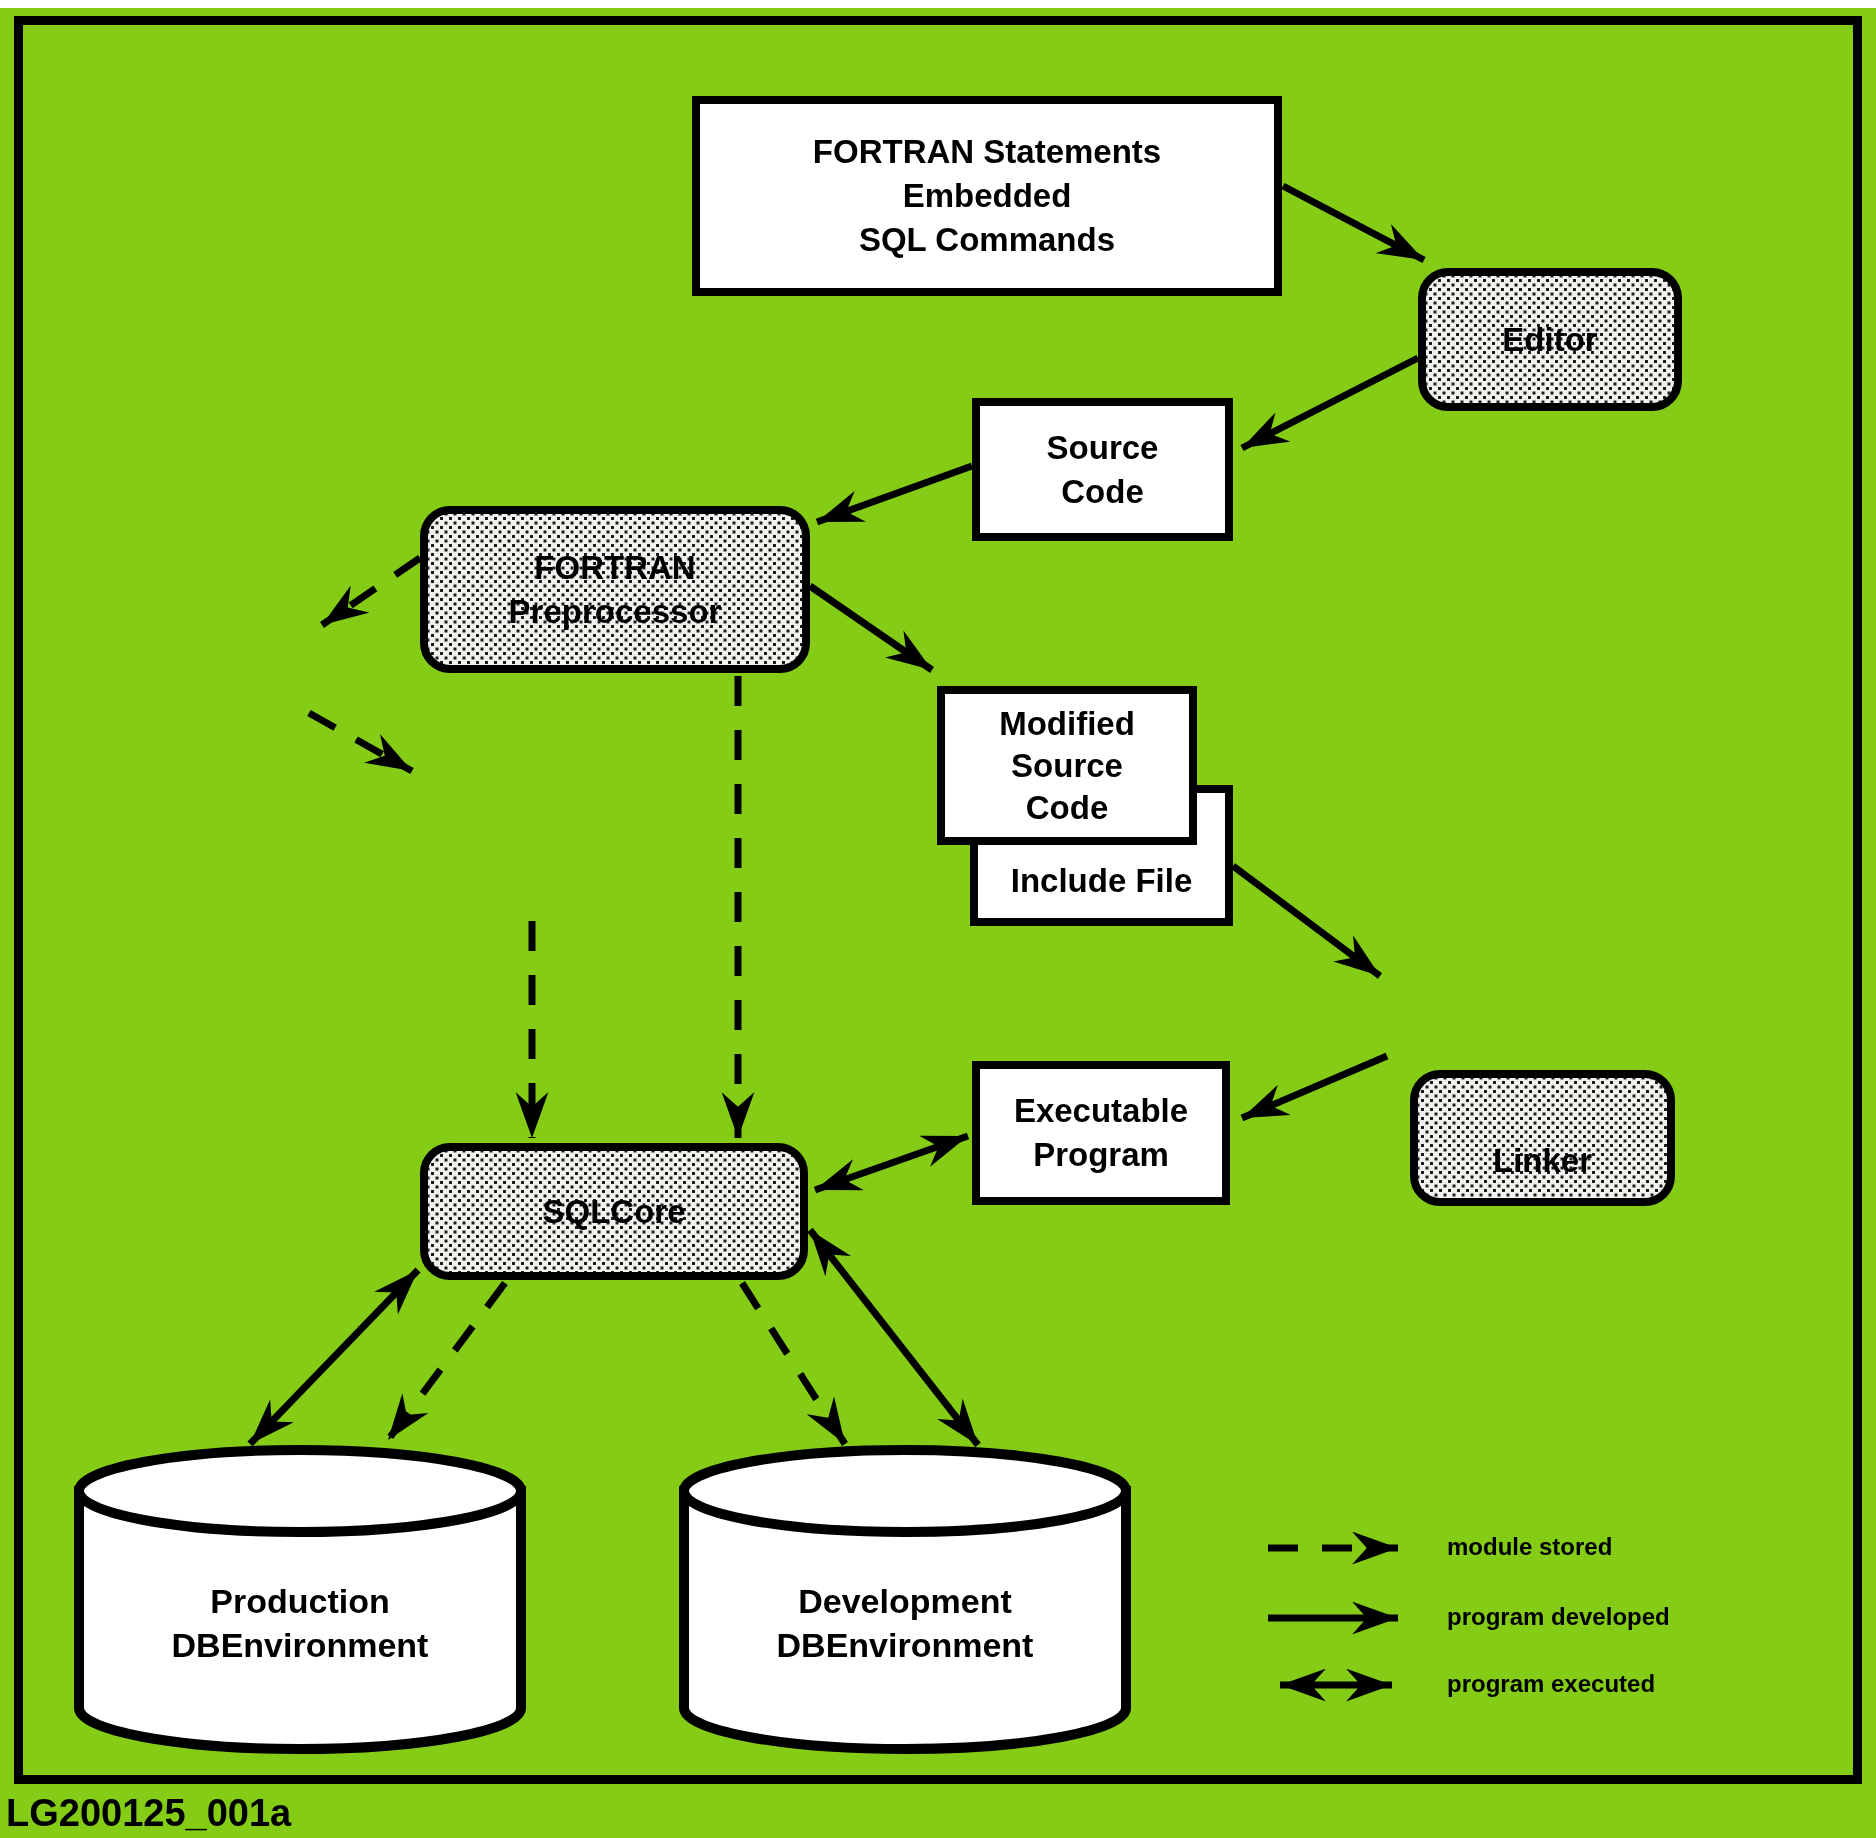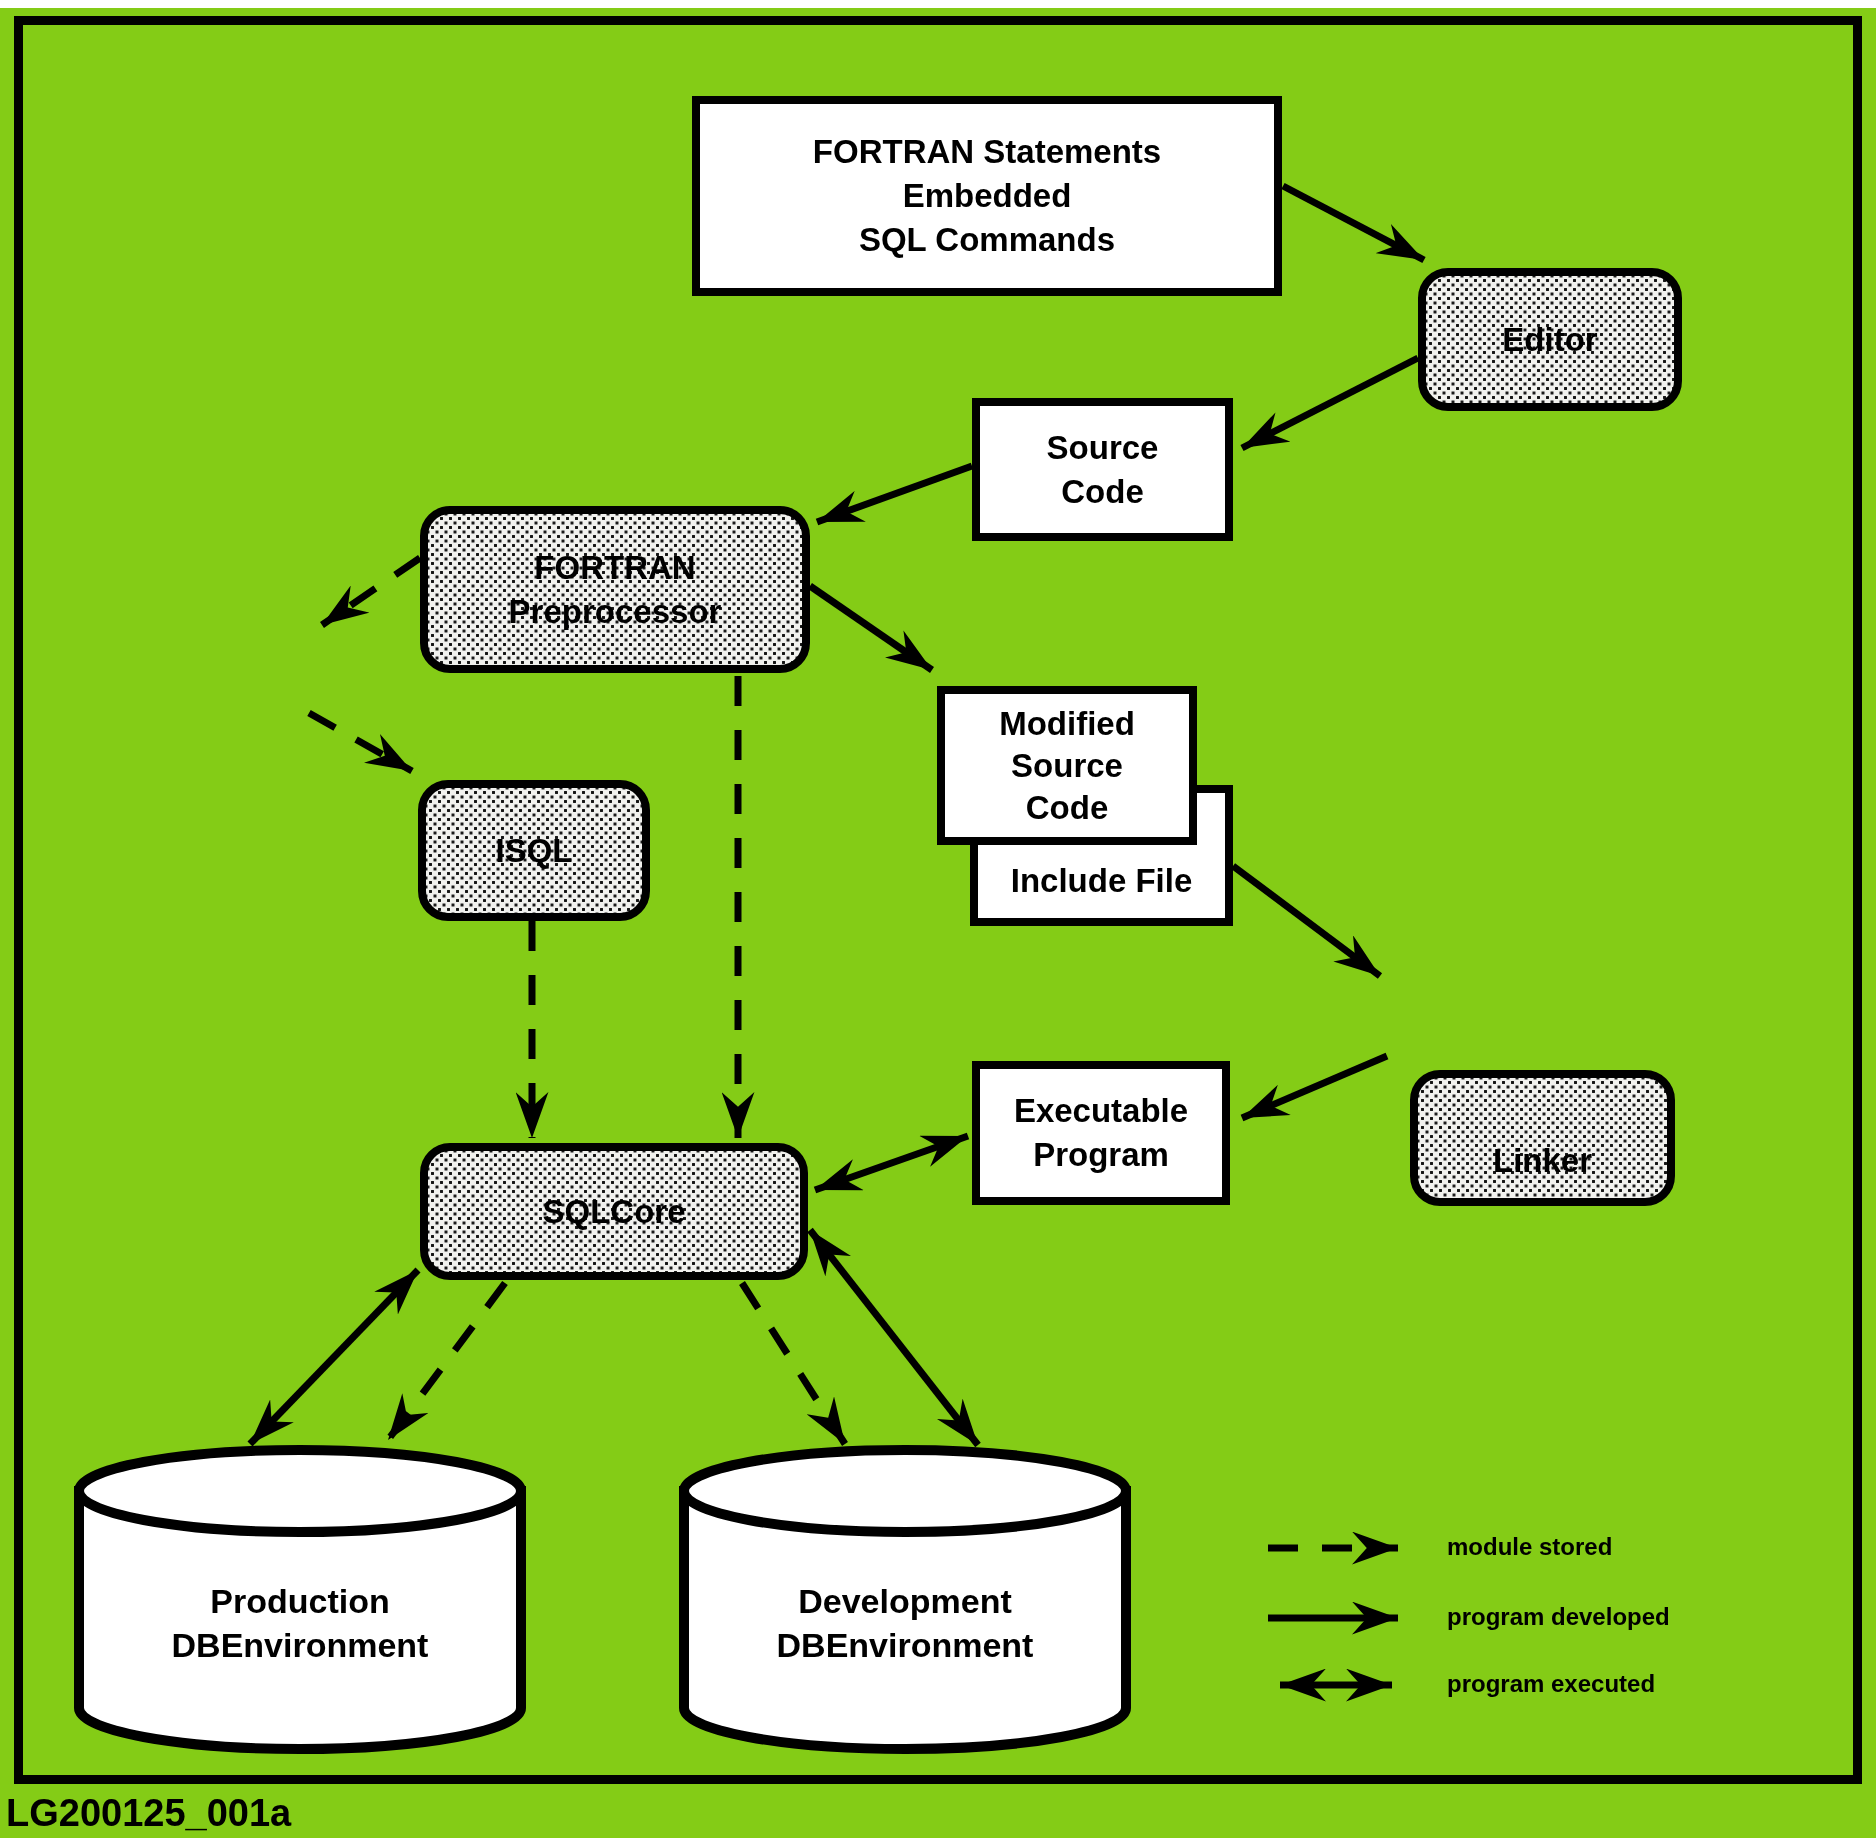--- a/index.html
+++ b/index.html
@@ -96,25 +96,20 @@
   </div>
 
   <div class="node shaded" style="left:420px;top:498px;width:390px;height:167px">
     <div>
       <span class="ln">FORTRAN</span>
       <span class="ln">Preprocessor</span>
     </div>
   </div>
 
 
-  <div class="node shaded" style="left:418px;top:772px;width:232px;height:141px">
-    <div>
-        <span class="ln">ISQL</span>
-      </div>
-  </div>
 
   <div class="node white" style="left:970px;top:777px;width:263px;height:141px;z-index:1;padding-top:50px">
     <div>
         <span class="ln">Include File</span>
       </div>
   </div>
 
   <div class="node white" style="left:937px;top:678px;width:260px;height:159px;z-index:2;line-height:42px">
     <div>
       <span class="ln">Modified</span>

